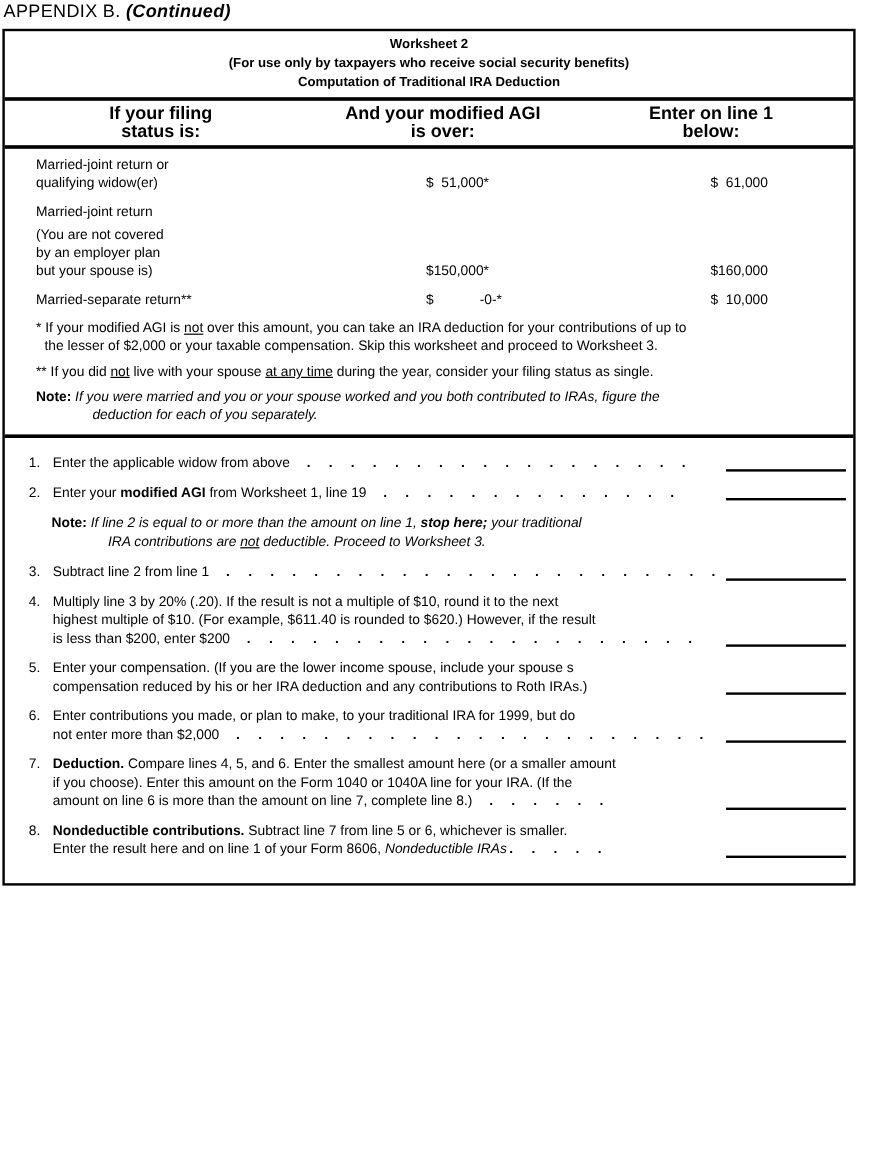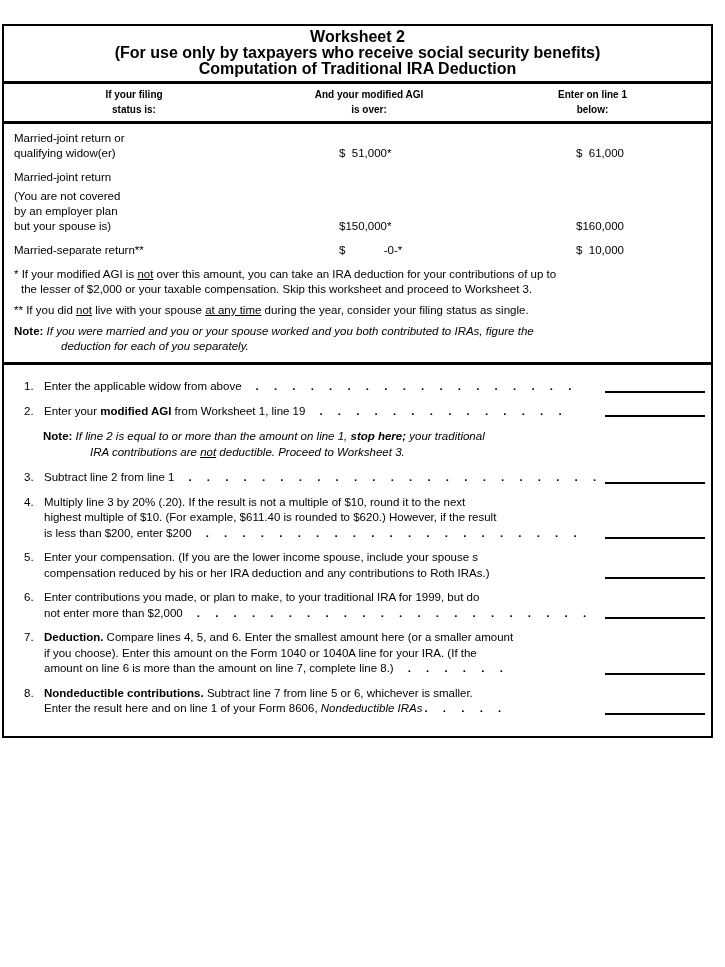--- a/index.html
+++ b/index.html
@@ -8,25 +8,25 @@
     width: 725px; height: 967px; background: #fff; color: #000;
     font-family: "Liberation Sans", sans-serif;
   }
   .page { position: relative; width: 725px; height: 967px; background: #fff; overflow: hidden; }
 
   .appendix-title { position: absolute; left: 3px; top: 1px; font-size: 15px; letter-spacing: 0.3px; }
   .appendix-title .cont { font-weight: bold; font-style: italic; }
 
   .worksheet { position: absolute; left: 2px; top: 24px; width: 711px; border: 2px solid #000; background: #fff; }
 
-  .ws-title { text-align: center; font-weight: bold; font-size: 16px; line-height: 16px; padding: 3px 0 4px; border-bottom: 3px solid #000; }
+  .ws-title { text-align: center; font-weight: bold; font-size: 11px; line-height: 16px; padding: 3px 0 4px; border-bottom: 3px solid #000; }
   .ws-cols { display: grid; grid-template-columns: 260px 210px 1fr; padding: 3px 0 4px; border-bottom: 3px solid #000; }
-  .colh { text-align: center; font-weight: bold; font-size: 10px; line-height: 15px; white-space: pre-line; }
+  .colh { text-align: center; font-weight: bold; font-size: 15px; line-height: 15px; white-space: pre-line; }
 
-  .ws-body { padding: 7px 8px 4px 10px; font-size: 11.5px; line-height: 15px; }
+  .ws-body { padding: 7px 8px 4px 26px; font-size: 11.5px; line-height: 15px; }
   .wrow { display: grid; grid-template-columns: 325px 237px 1fr; margin-bottom: 9px; }
   .status { white-space: pre-line; }
   .status2 { white-space: pre-line; margin-top: 4px; }
   .amt { align-self: end; white-space: pre; }
 
   .fnote { margin: 6px 0 0; padding-left: 7px; text-indent: -7px; white-space: pre-line; }
   .u { text-decoration: underline; text-align: center; }
   .note-p { margin: 6px 0 4px; padding-left: 47px; text-indent: -47px; white-space: pre-line; }
   .note-lbl { font-weight: bold; }
   .it { font-style: italic; }
@@ -42,20 +42,21 @@
   .dots { font-weight: bold; word-spacing: 10px; margin-left: 14px; letter-spacing: 1px; }
   .dots8 { margin-left: 2px; }
   .ans { position: absolute; right: 6px; bottom: 2px; width: 100px; height: 0; border-bottom: 2px solid #000; }
   .note2 { position: relative; margin: 10px 0; padding-left: 86px; text-indent: -47px; white-space: pre-line; }
 </style>
 </head>
 <body>
 
 <div class="page">
 
+  <div class="appendix-title"><span>APPENDIX B.</span> <span class="cont">(Continued)</span></div>
 
   <div class="worksheet">
 
     <div class="ws-title">
       <div>Worksheet 2</div>
       <div>(For use only by taxpayers who receive social security benefits)</div>
       <div>Computation of Traditional IRA Deduction</div>
     </div>
 
     <div class="ws-cols">

